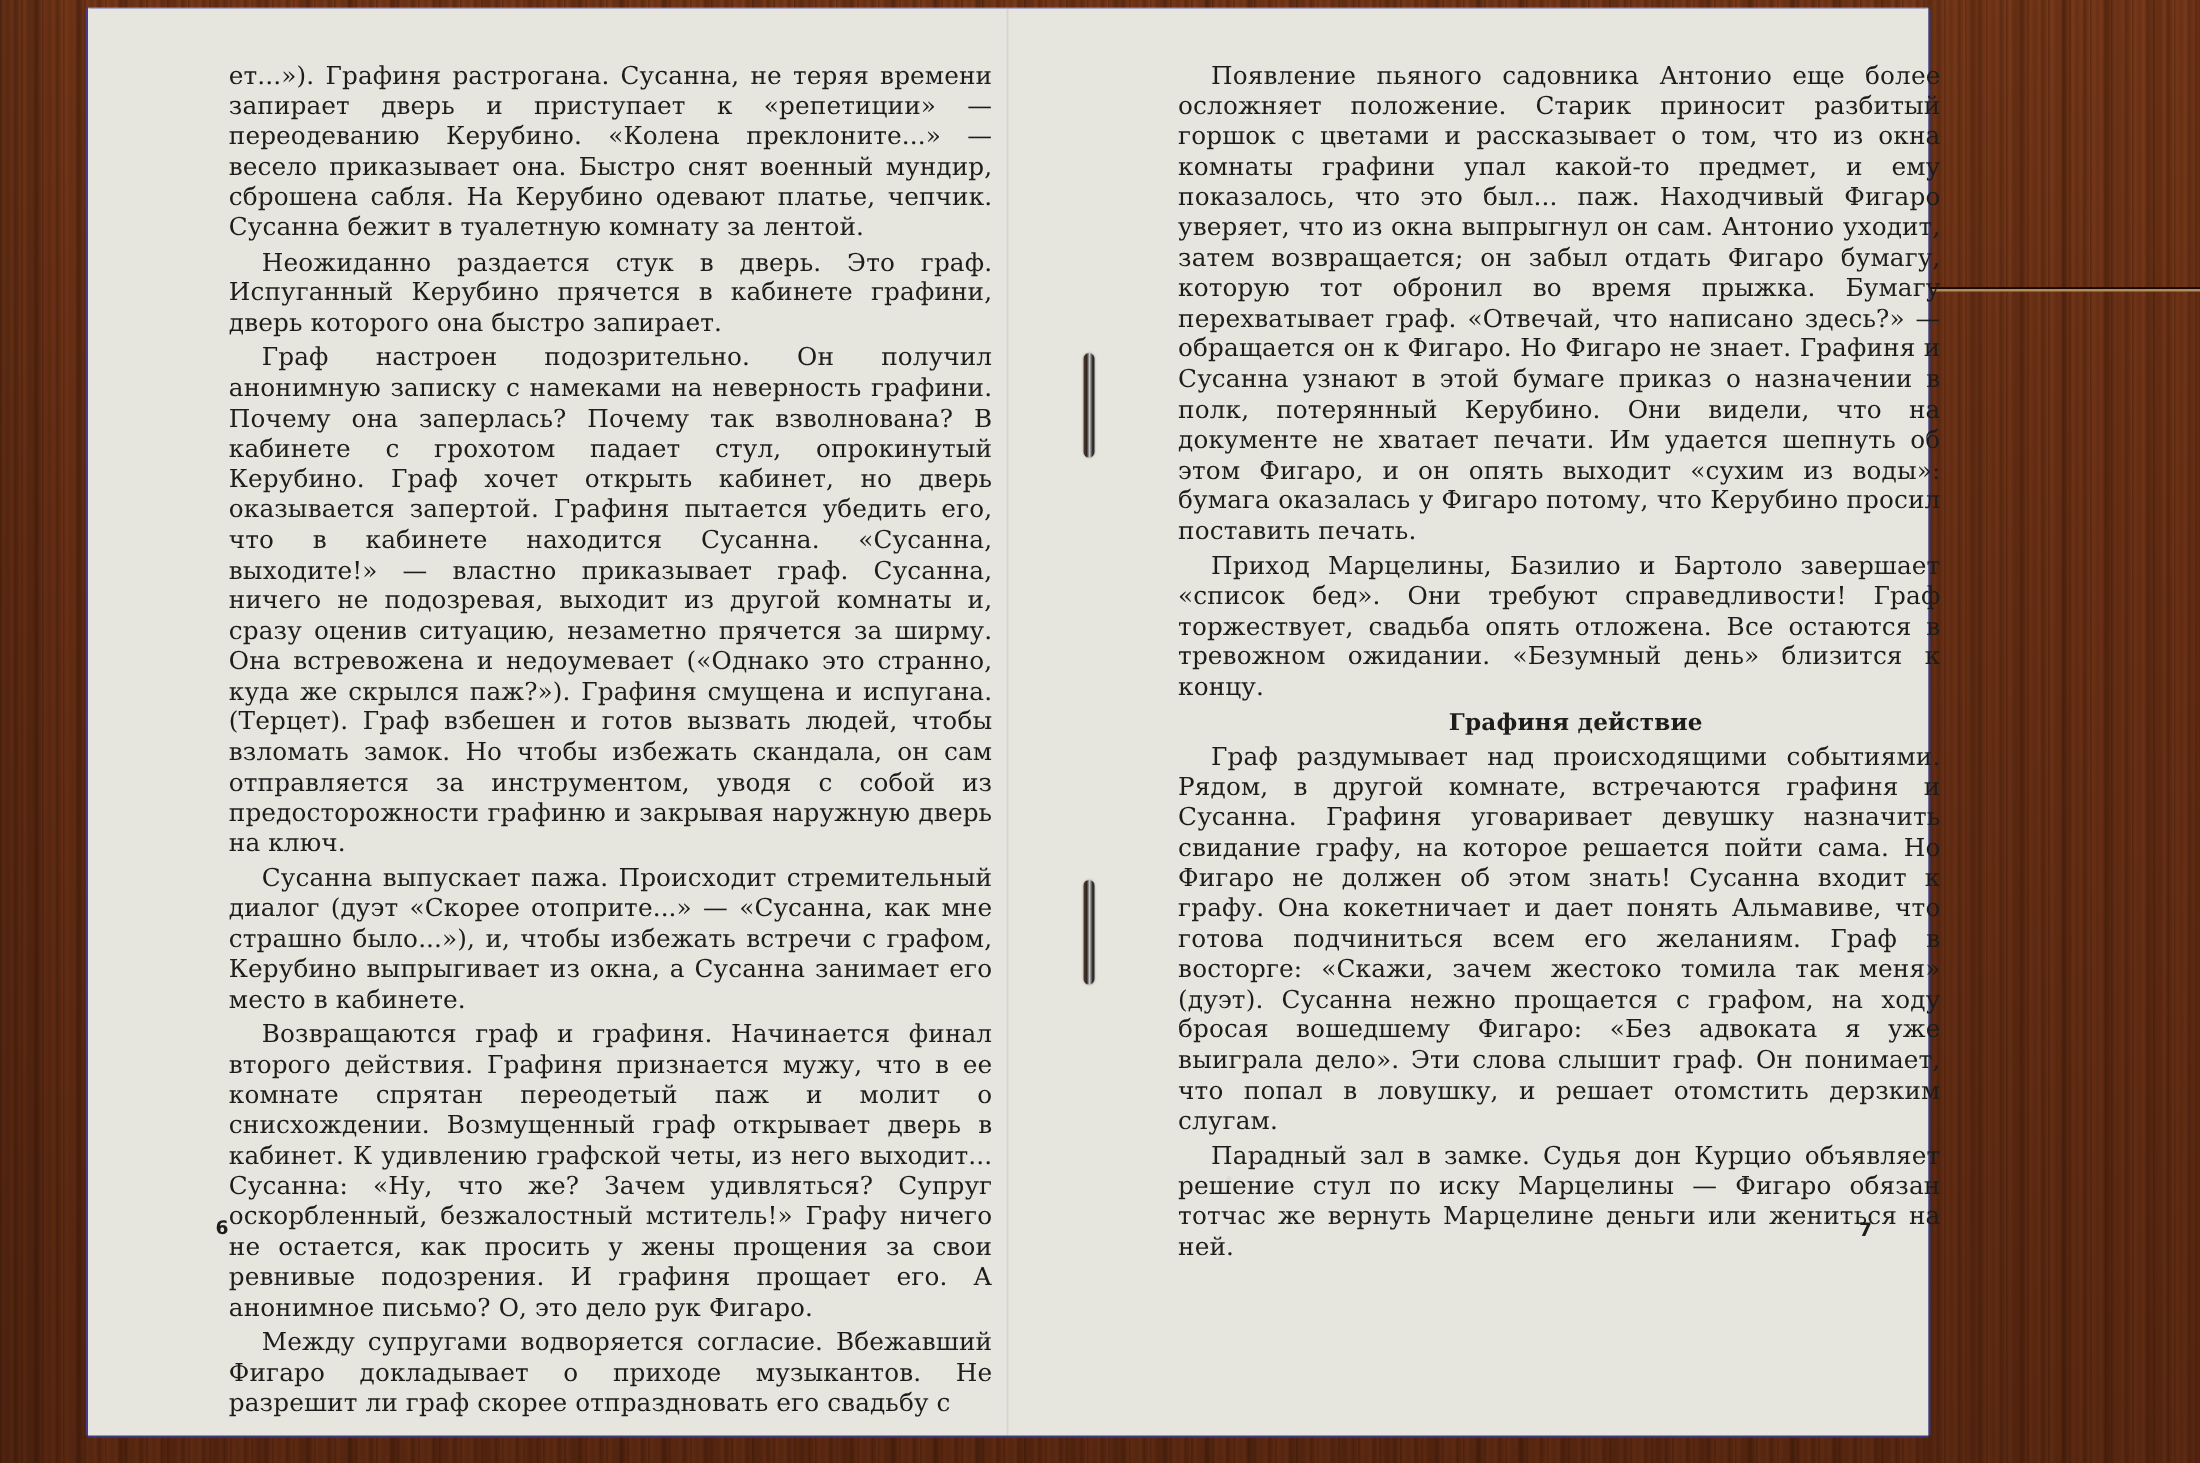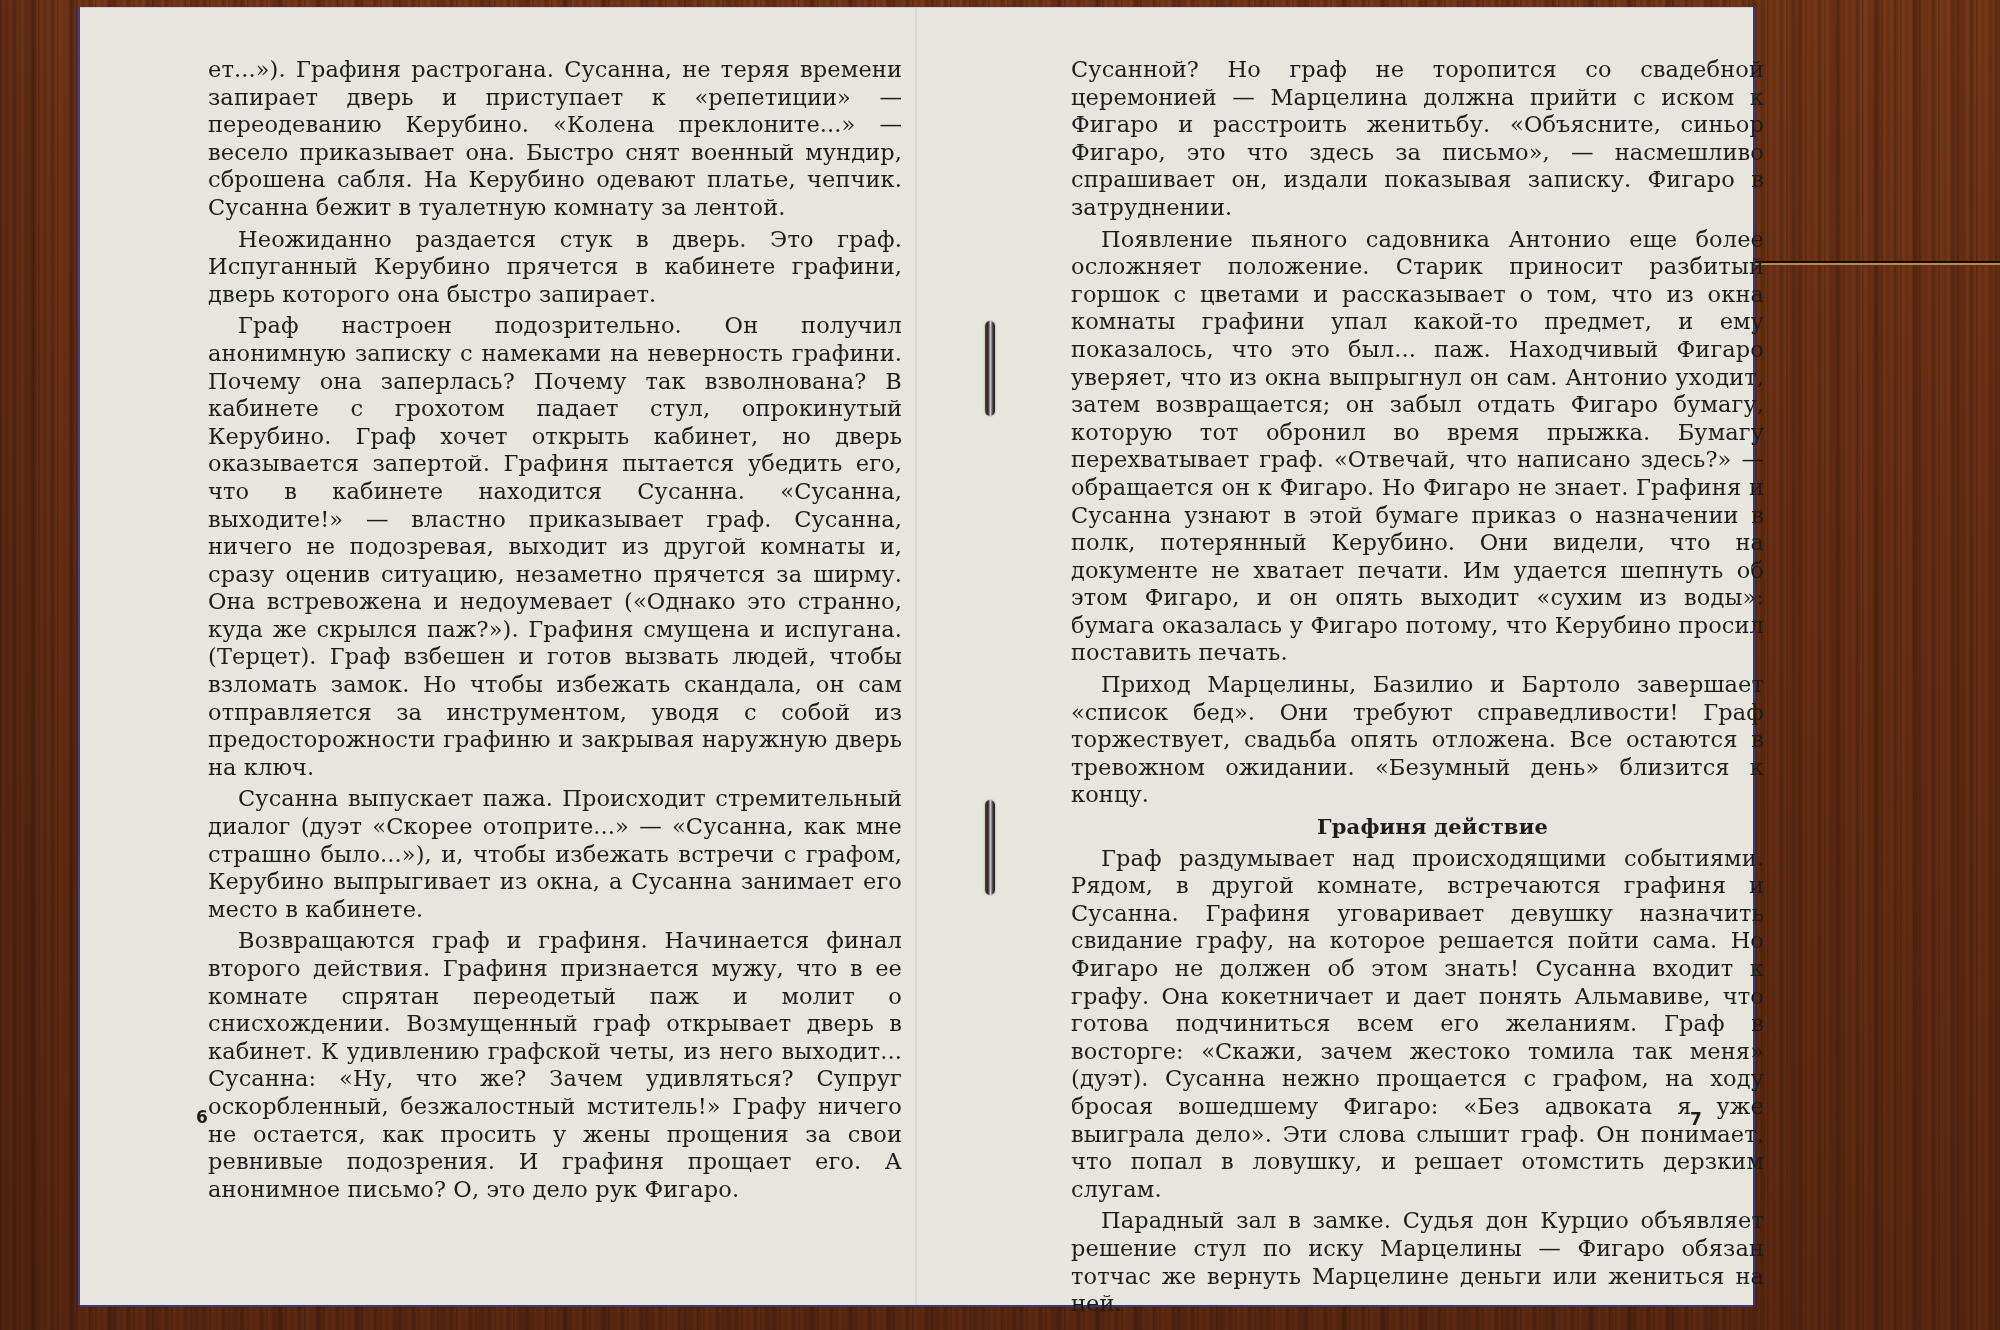--- a/index.html
+++ b/index.html
@@ -75,27 +75,27 @@
   <div class="staple staple-top"></div>
   <div class="staple staple-bottom"></div>
 
   <div class="page page-left">
     <div class="text-block left-text">
       <p class="noindent">ет...»). Графиня растрогана. Сусанна, не теряя времени запирает дверь и приступает к «репетиции» — переодеванию Керубино. «Колена преклоните...» — весело приказывает она. Быстро снят военный мундир, сброшена сабля. На Керубино одевают платье, чепчик. Сусанна бежит в туалетную комнату за лентой.</p>
       <p>Неожиданно раздается стук в дверь. Это граф. Испуганный Керубино прячется в кабинете графини, дверь которого она быстро запирает.</p>
       <p>Граф настроен подозрительно. Он получил анонимную записку с намеками на неверность графини. Почему она заперлась? Почему так взволнована? В кабинете с грохотом падает стул, опрокинутый Керубино. Граф хочет открыть кабинет, но дверь оказывается запертой. Графиня пытается убедить его, что в кабинете находится Сусанна. «Сусанна, выходите!» — властно приказывает граф. Сусанна, ничего не подозревая, выходит из другой комнаты и, сразу оценив ситуацию, незаметно прячется за ширму. Она встревожена и недоумевает («Однако это странно, куда же скрылся паж?»). Графиня смущена и испугана. (Терцет). Граф взбешен и готов вызвать людей, чтобы взломать замок. Но чтобы избежать скандала, он сам отправляется за инструментом, уводя с собой из предосторожности графиню и закрывая наружную дверь на ключ.</p>
       <p>Сусанна выпускает пажа. Происходит стремительный диалог (дуэт «Скорее отоприте...» — «Сусанна, как мне страшно было...»), и, чтобы избежать встречи с графом, Керубино выпрыгивает из окна, а Сусанна занимает его место в кабинете.</p>
       <p>Возвращаются граф и графиня. Начинается финал второго действия. Графиня признается мужу, что в ее комнате спрятан переодетый паж и молит о снисхождении. Возмущенный граф открывает дверь в кабинет. К удивлению графской четы, из него выходит... Сусанна: «Ну, что же? Зачем удивляться? Супруг оскорбленный, безжалостный мститель!» Графу ничего не остается, как просить у жены прощения за свои ревнивые подозрения. И графиня прощает его. А анонимное письмо? О, это дело рук Фигаро.</p>
+      <p>Между супругами водворяется согласие. Вбежавший Фигаро докладывает о приходе музыкантов. Не разрешит ли граф скорее отпраздновать его свадьбу с</p>
     </div>
     <div class="page-number pn-left">6</div>
   </div>
 
   <div class="page page-right">
     <div class="text-block right-text">
-      <p class="noindent">Сусанной? Но граф не торопится со свадебной церемонией — Марцелина должна прийти с иском к Фигаро и расстроить женитьбу. «Объясните, синьор Фигаро, это что здесь за письмо», — насмешливо спрашивает он, издали показывая записку. Фигаро в затруднении.</p>
       <p>Появление пьяного садовника Антонио еще более осложняет положение. Старик приносит разбитый горшок с цветами и рассказывает о том, что из окна комнаты графини упал какой-то предмет, и ему показалось, что это был... паж. Находчивый Фигаро уверяет, что из окна выпрыгнул он сам. Антонио уходит, затем возвращается; он забыл отдать Фигаро бумагу, которую тот обронил во время прыжка. Бумагу перехватывает граф. «Отвечай, что написано здесь?» — обращается он к Фигаро. Но Фигаро не знает. Графиня и Сусанна узнают в этой бумаге приказ о назначении в полк, потерянный Керубино. Они видели, что на документе не хватает печати. Им удается шепнуть об этом Фигаро, и он опять выходит «сухим из воды»: бумага оказалась у Фигаро потому, что Керубино просил поставить печать.</p>
       <p>Приход Марцелины, Базилио и Бартоло завершает «список бед». Они требуют справедливости! Граф торжествует, свадьба опять отложена. Все остаются в тревожном ожидании. «Безумный день» близится к концу.</p>
       <p class="heading">Графиня действие</p>
       <p>Граф раздумывает над происходящими событиями. Рядом, в другой комнате, встречаются графиня и Сусанна. Графиня уговаривает девушку назначить свидание графу, на которое решается пойти сама. Но Фигаро не должен об этом знать! Сусанна входит к графу. Она кокетничает и дает понять Альмавиве, что готова подчиниться всем его желаниям. Граф в восторге: «Скажи, зачем жестоко томила так меня» (дуэт). Сусанна нежно прощается с графом, на ходу бросая вошедшему Фигаро: «Без адвоката я уже выиграла дело». Эти слова слышит граф. Он понимает, что попал в ловушку, и решает отомстить дерзким слугам.</p>
       <p>Парадный зал в замке. Судья дон Курцио объявляет решение стул по иску Марцелины — Фигаро обязан тотчас же вернуть Марцелине деньги или жениться на ней.</p>
     </div>
     <div class="page-number pn-right">7</div>
   </div>
 </div>
 

